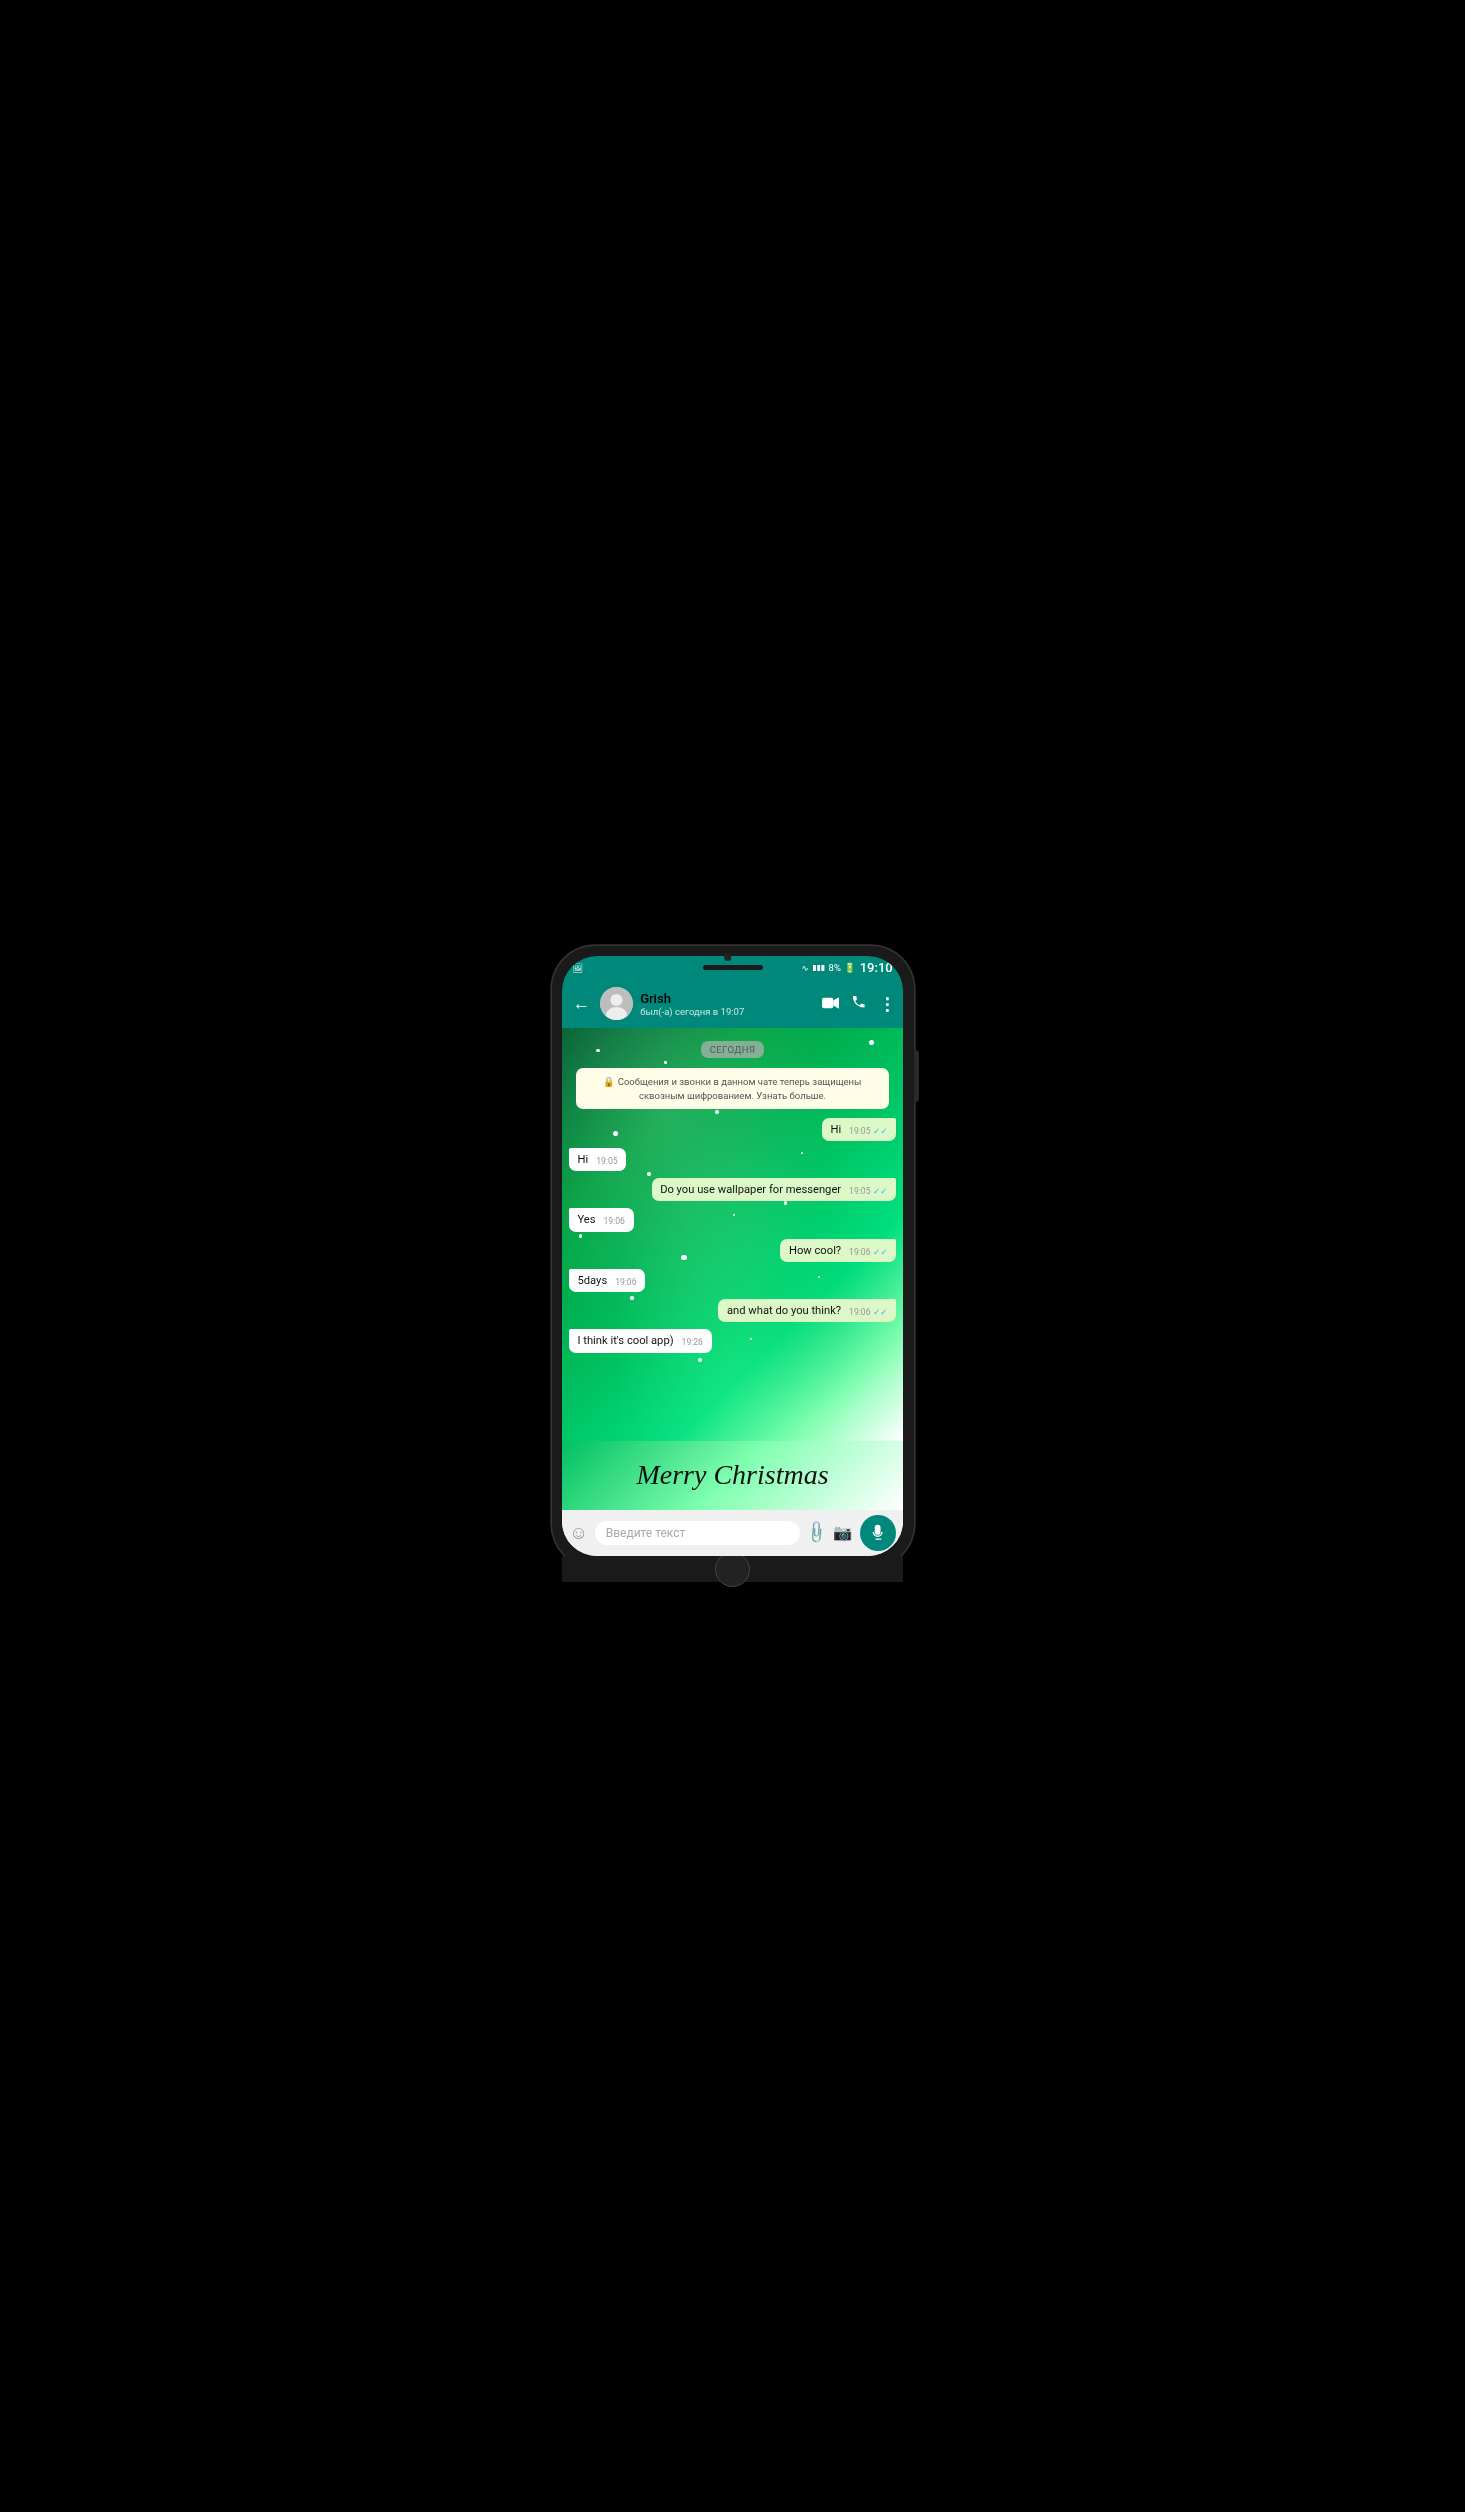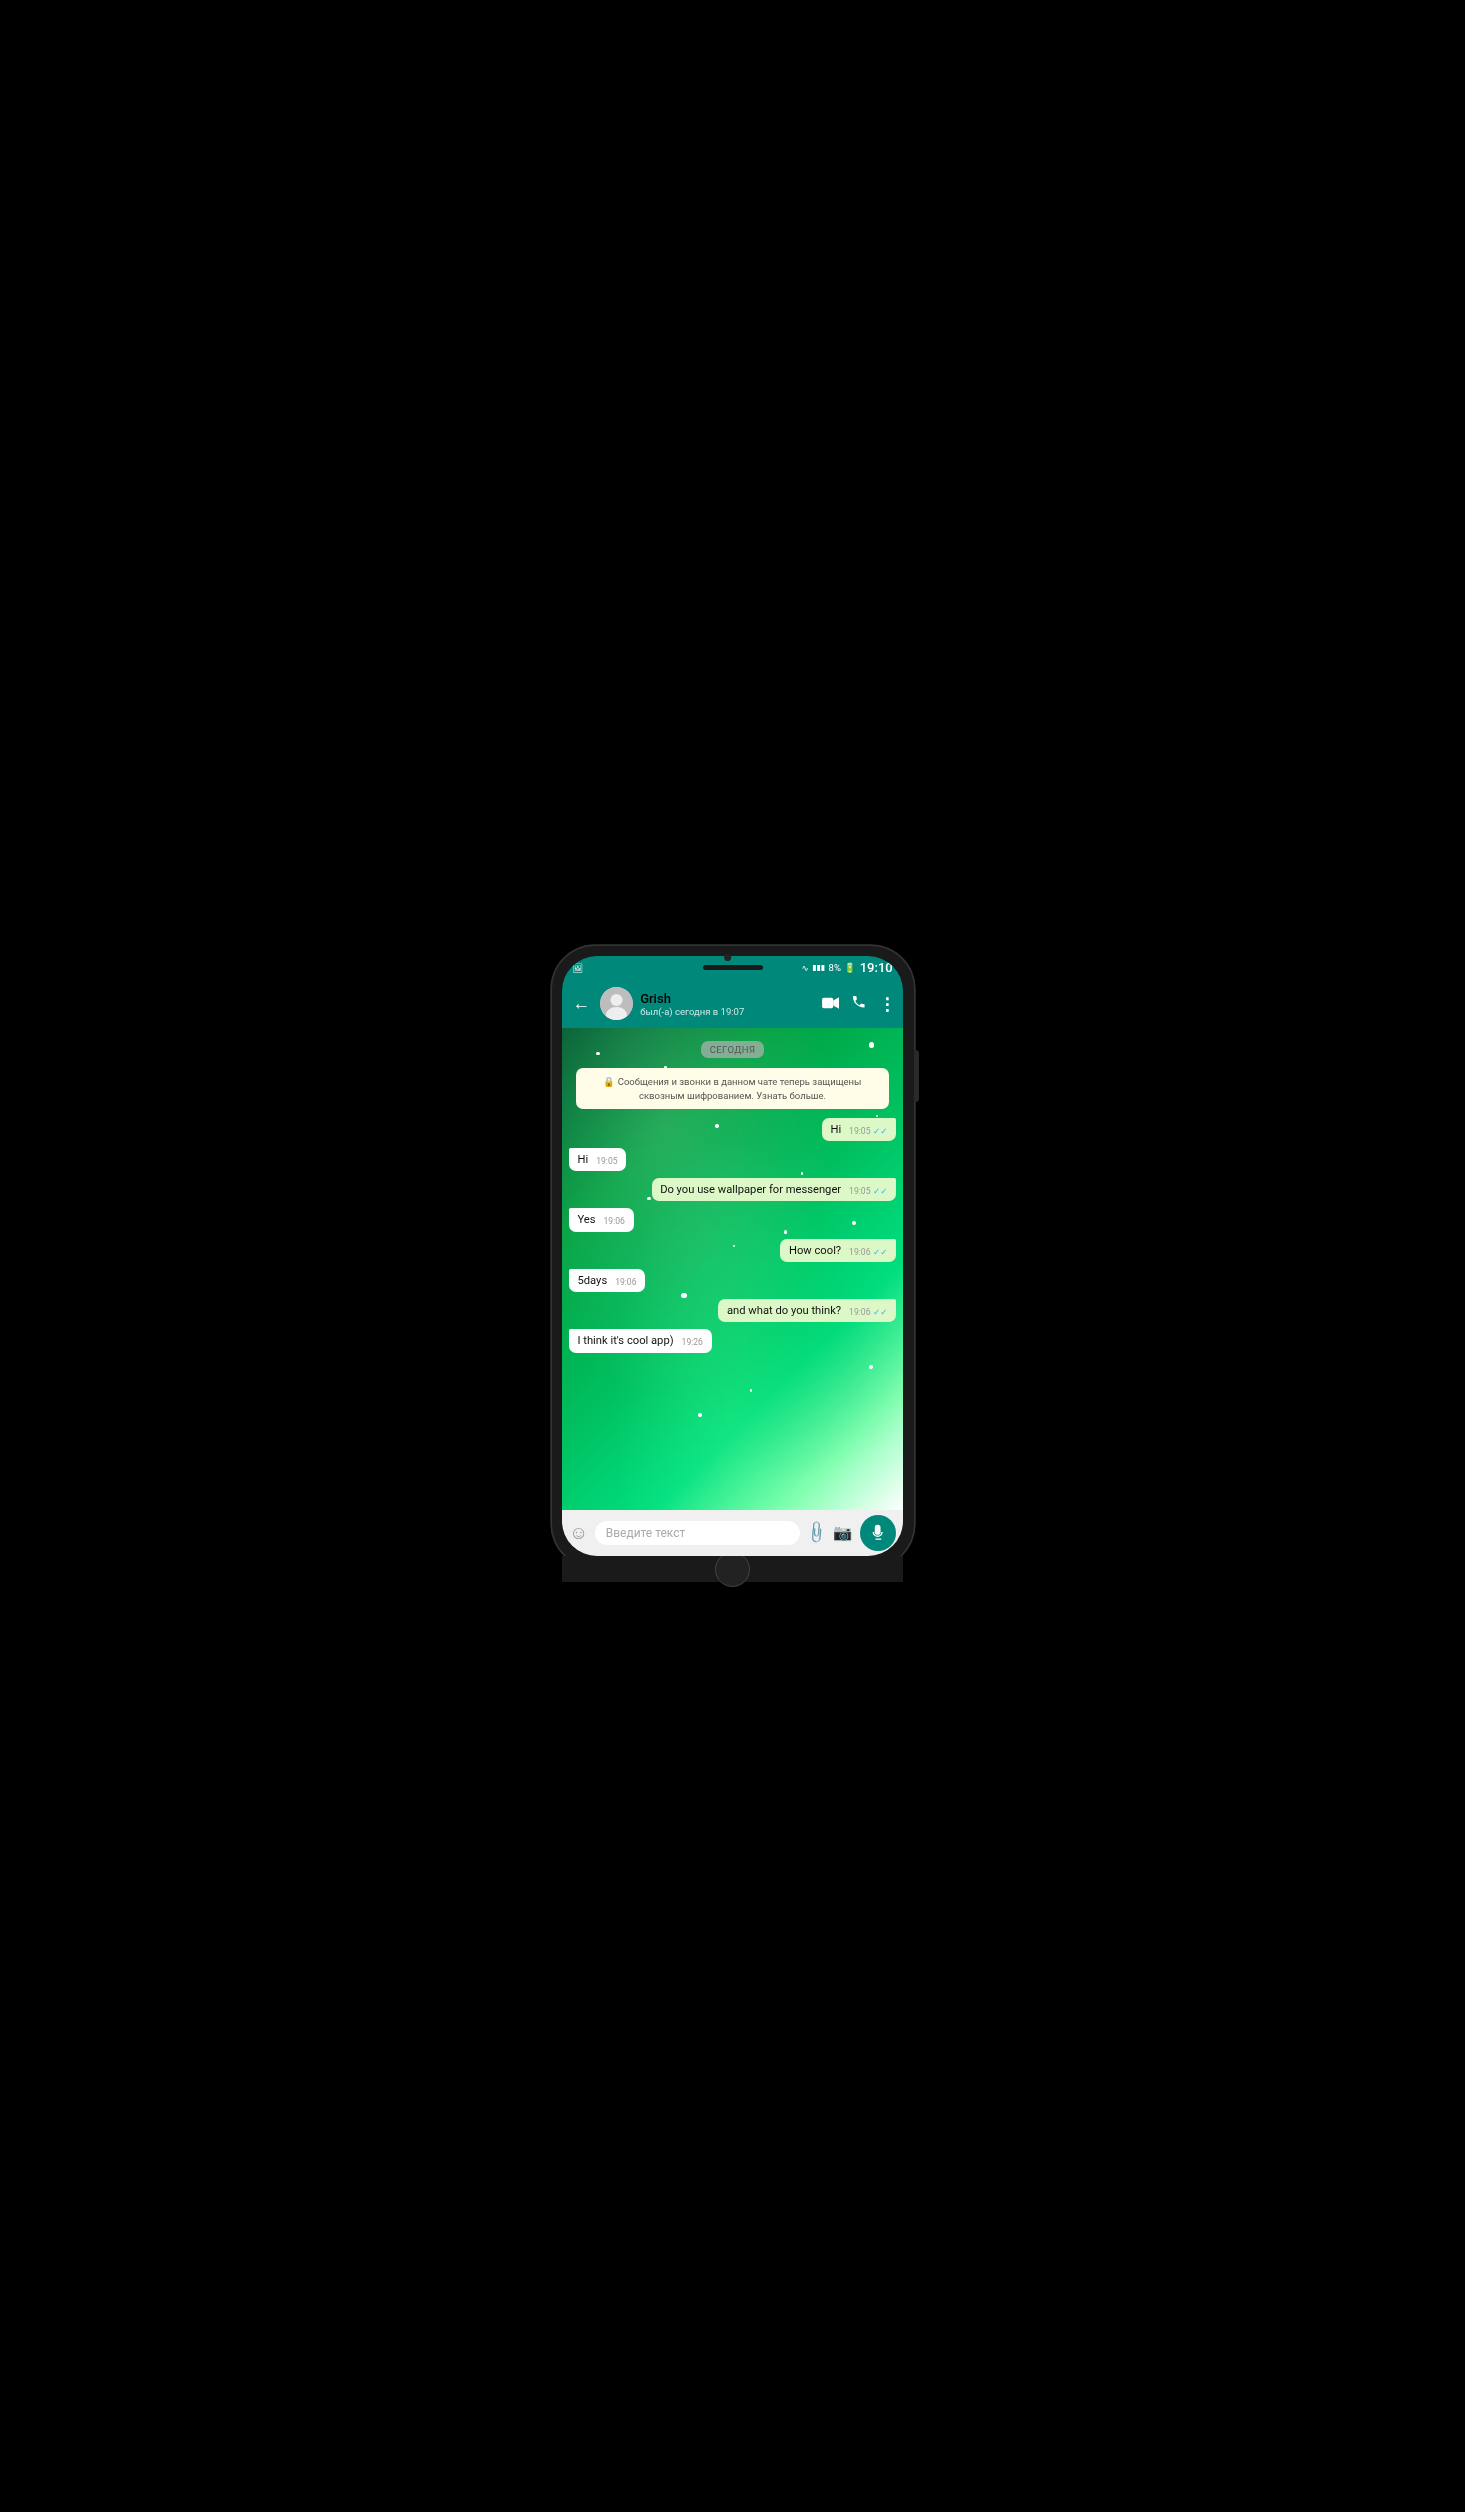--- a/index.html
+++ b/index.html
@@ -546,20 +546,23 @@
               <span class="bubble-time">19:26</span>
             </span>
           </div>
         </div>
 
       </div>
     </div>
 
     <div class="bottom-area">
 
+      <div class="xmas-image">
+        <div class="xmas-text">Merry Christmas</div>
+      </div>
 
       <div class="input-row">
         <span class="input-emoji">☺</span>
         <div class="input-field">
           <span style="color:#aaa;font-size:12px">Введите текст</span>
         </div>
         <span class="input-attach" style="transform:rotate(45deg);display:inline-block">📎</span>
         <span class="input-camera">📷</span>
         <div class="mic-btn">
           <svg viewBox="0 0 24 24" xmlns="http://www.w3.org/2000/svg">

